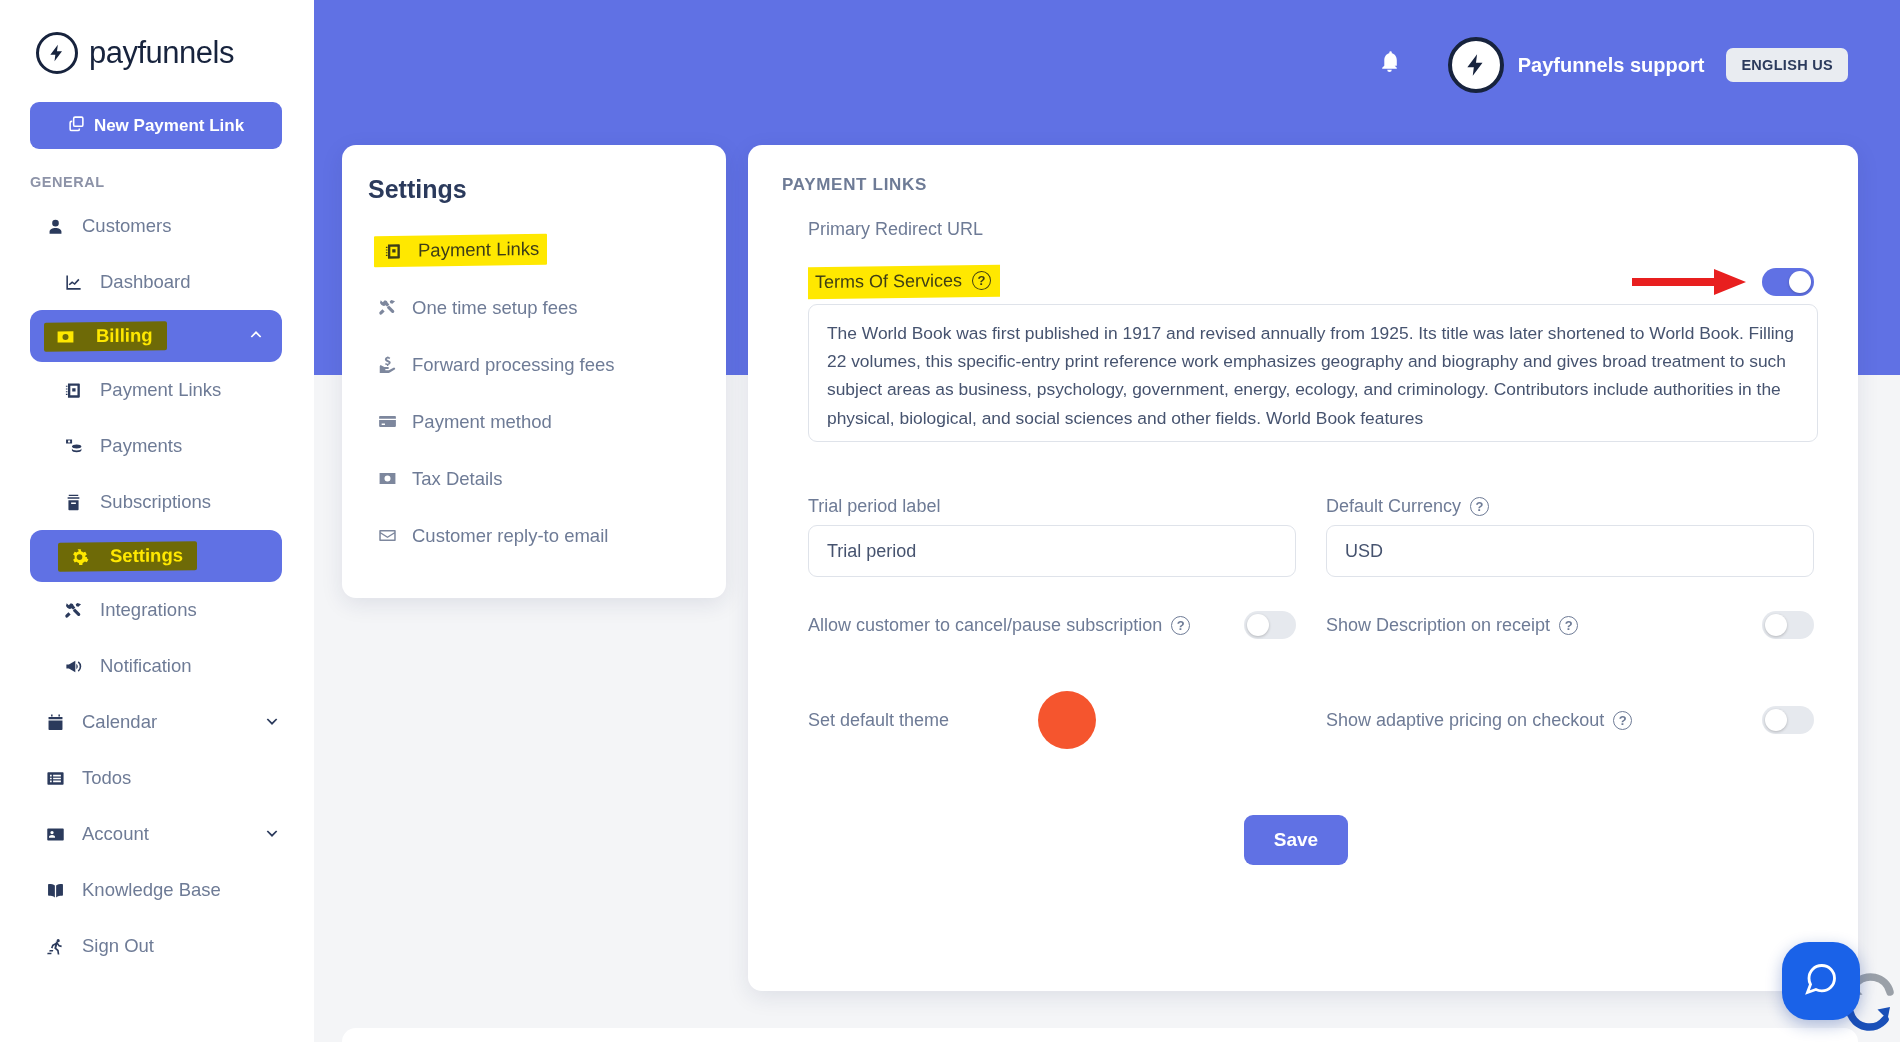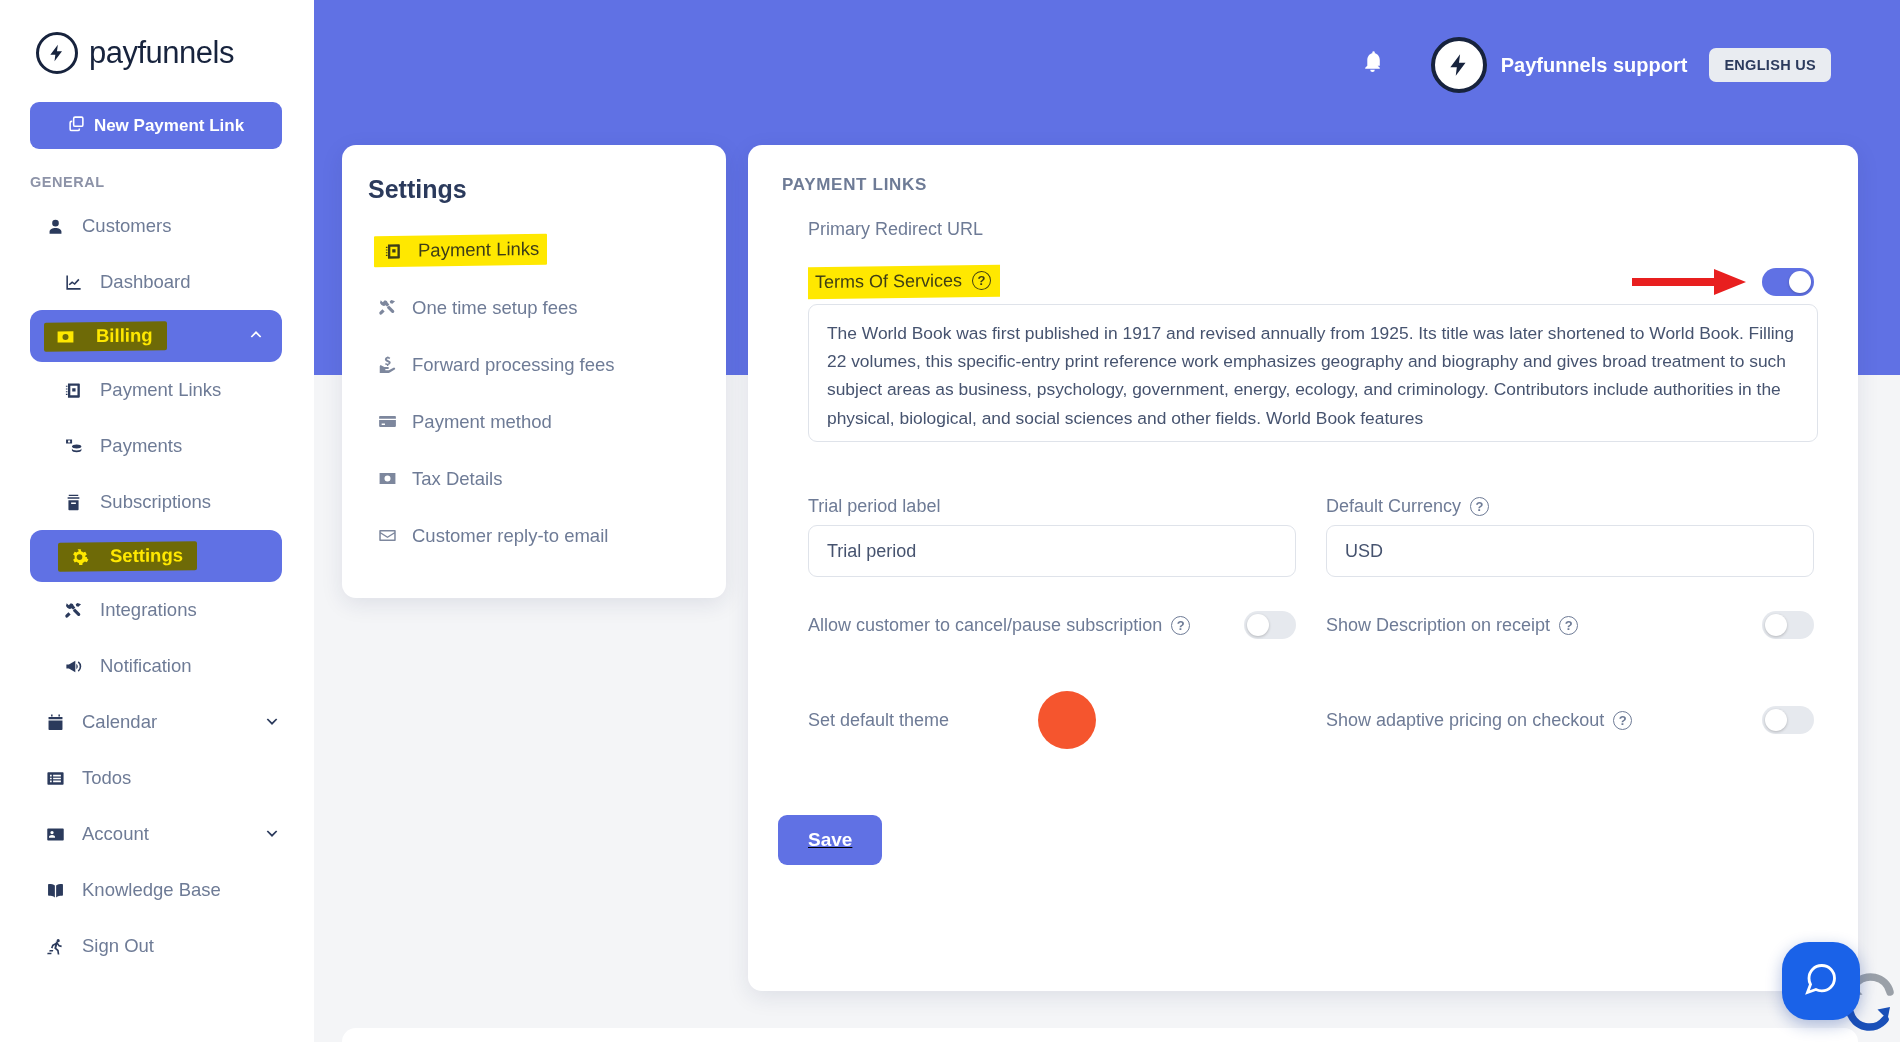--- a/index.html
+++ b/index.html
@@ -60,21 +60,21 @@
     align-items: center; gap: 16px;
     transform: skewY(-0.7deg);
   }
   .hl-olive .nv-ico { color: #ffe800 !important; }
 
   
   .main { flex: 1 1 auto; position: relative; background: #f4f5f7; height: 1042px; }
   .hero { position: absolute; top: 0; left: 0; right: 0; height: 375px; background: #6071e4; }
 
   .topbar {
-    position: absolute; top: 0; left: 0; right: 17px; height: 130px;
+    position: absolute; top: 0; left: 0; right: 0; height: 130px;
     display: flex; align-items: center; justify-content: flex-end;
     padding-right: 52px; gap: 22px; z-index: 3;
   }
   .bell { color: #fff; font-size: 27px; cursor: pointer; margin-right: 24px; }
   .support-chip { display: flex; align-items: center; gap: 14px; }
   .support-avatar {
     width: 56px; height: 56px; border-radius: 50%; background: #fff;
     border: 4px solid #17233d; display: flex; align-items: center;
     justify-content: center; color: #17233d; font-size: 28px; line-height: 1;
   }
@@ -167,21 +167,21 @@
 
   .tgl-row { display: flex; gap: 30px; margin-top: 34px; padding-left: 30px; padding-right: 6px; }
   .tgl-cell { flex: 1 1 0; display: flex; align-items: center; justify-content: space-between; }
   .tgl-text { font-size: 18px; color: #6e7b96; display: flex; align-items: center; gap: 9px; }
 
   .theme-row { display: flex; gap: 30px; margin-top: 52px; padding-left: 30px; padding-right: 6px; align-items: center; }
   .theme-cell { flex: 1 1 0; display: flex; align-items: center; }
   .theme-label { font-size: 18px; color: #6e7b96; width: 230px; }
   .color-dot { width: 58px; height: 58px; border-radius: 50%; background: #f5552e; cursor: pointer; }
 
-  .save-row { display: flex; justify-content: flex-start; margin-top: 66px; padding-right: 6px; text-decoration: underline; }
+  .save-row { display: flex; justify-content: center; margin-top: 66px; padding-right: 6px; }
   .save-btn {
     background: #6071e4; color: #fff; border: none; border-radius: 9px;
     font-size: 19px; font-weight: 700; padding: 14px 30px; cursor: pointer;
   }
 
   .card-below {
     position: absolute; left: 28px; right: 42px; top: 1028px; height: 60px;
     background: #fff; border-radius: 14px;
   }
 

